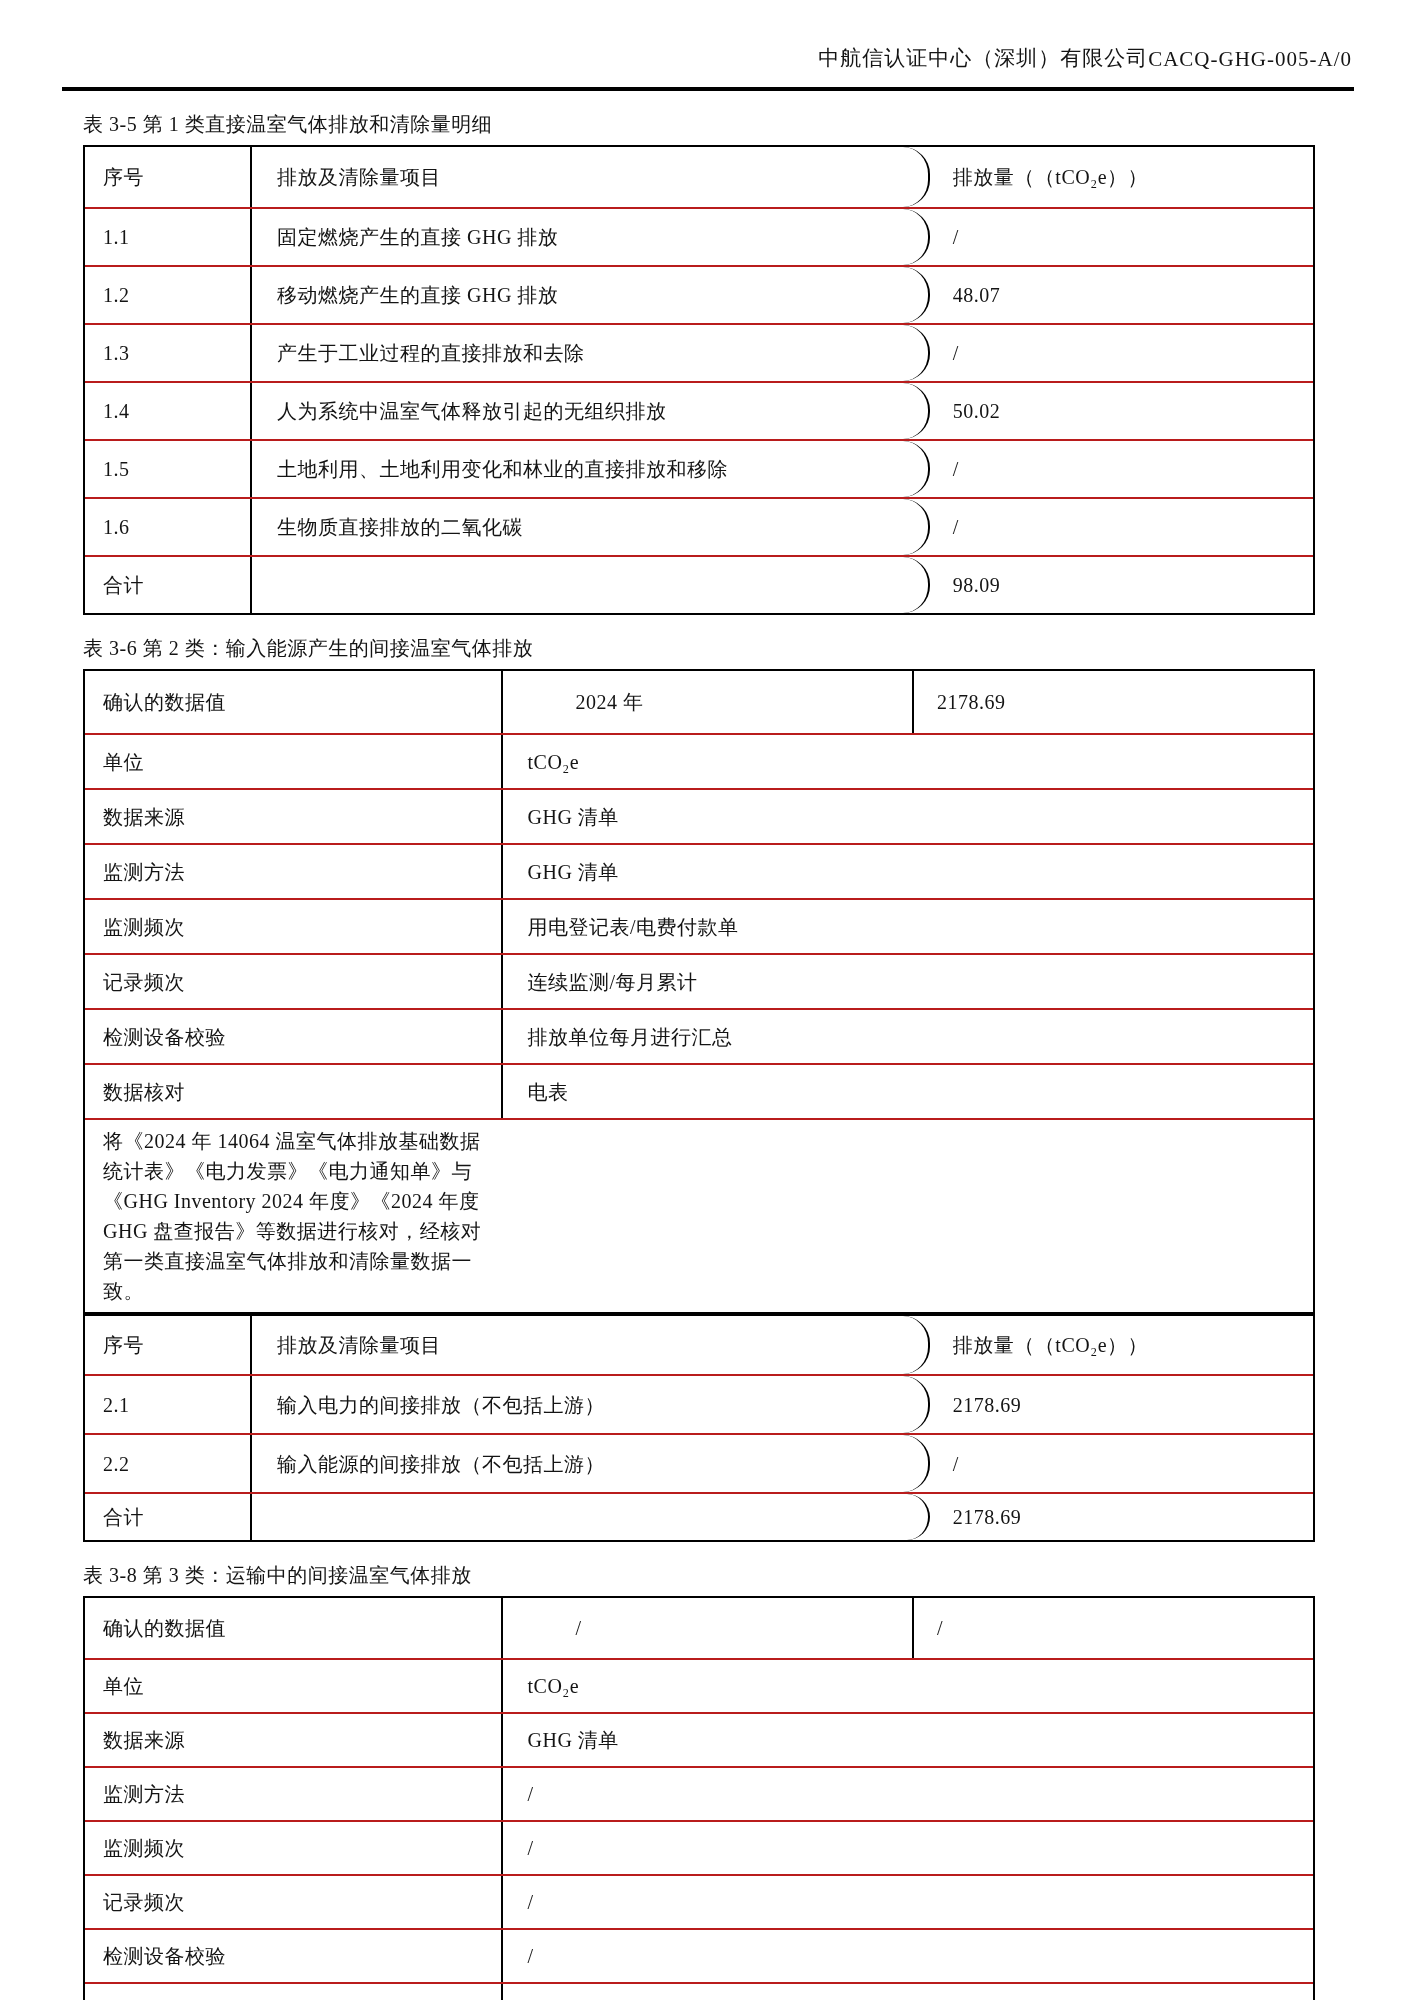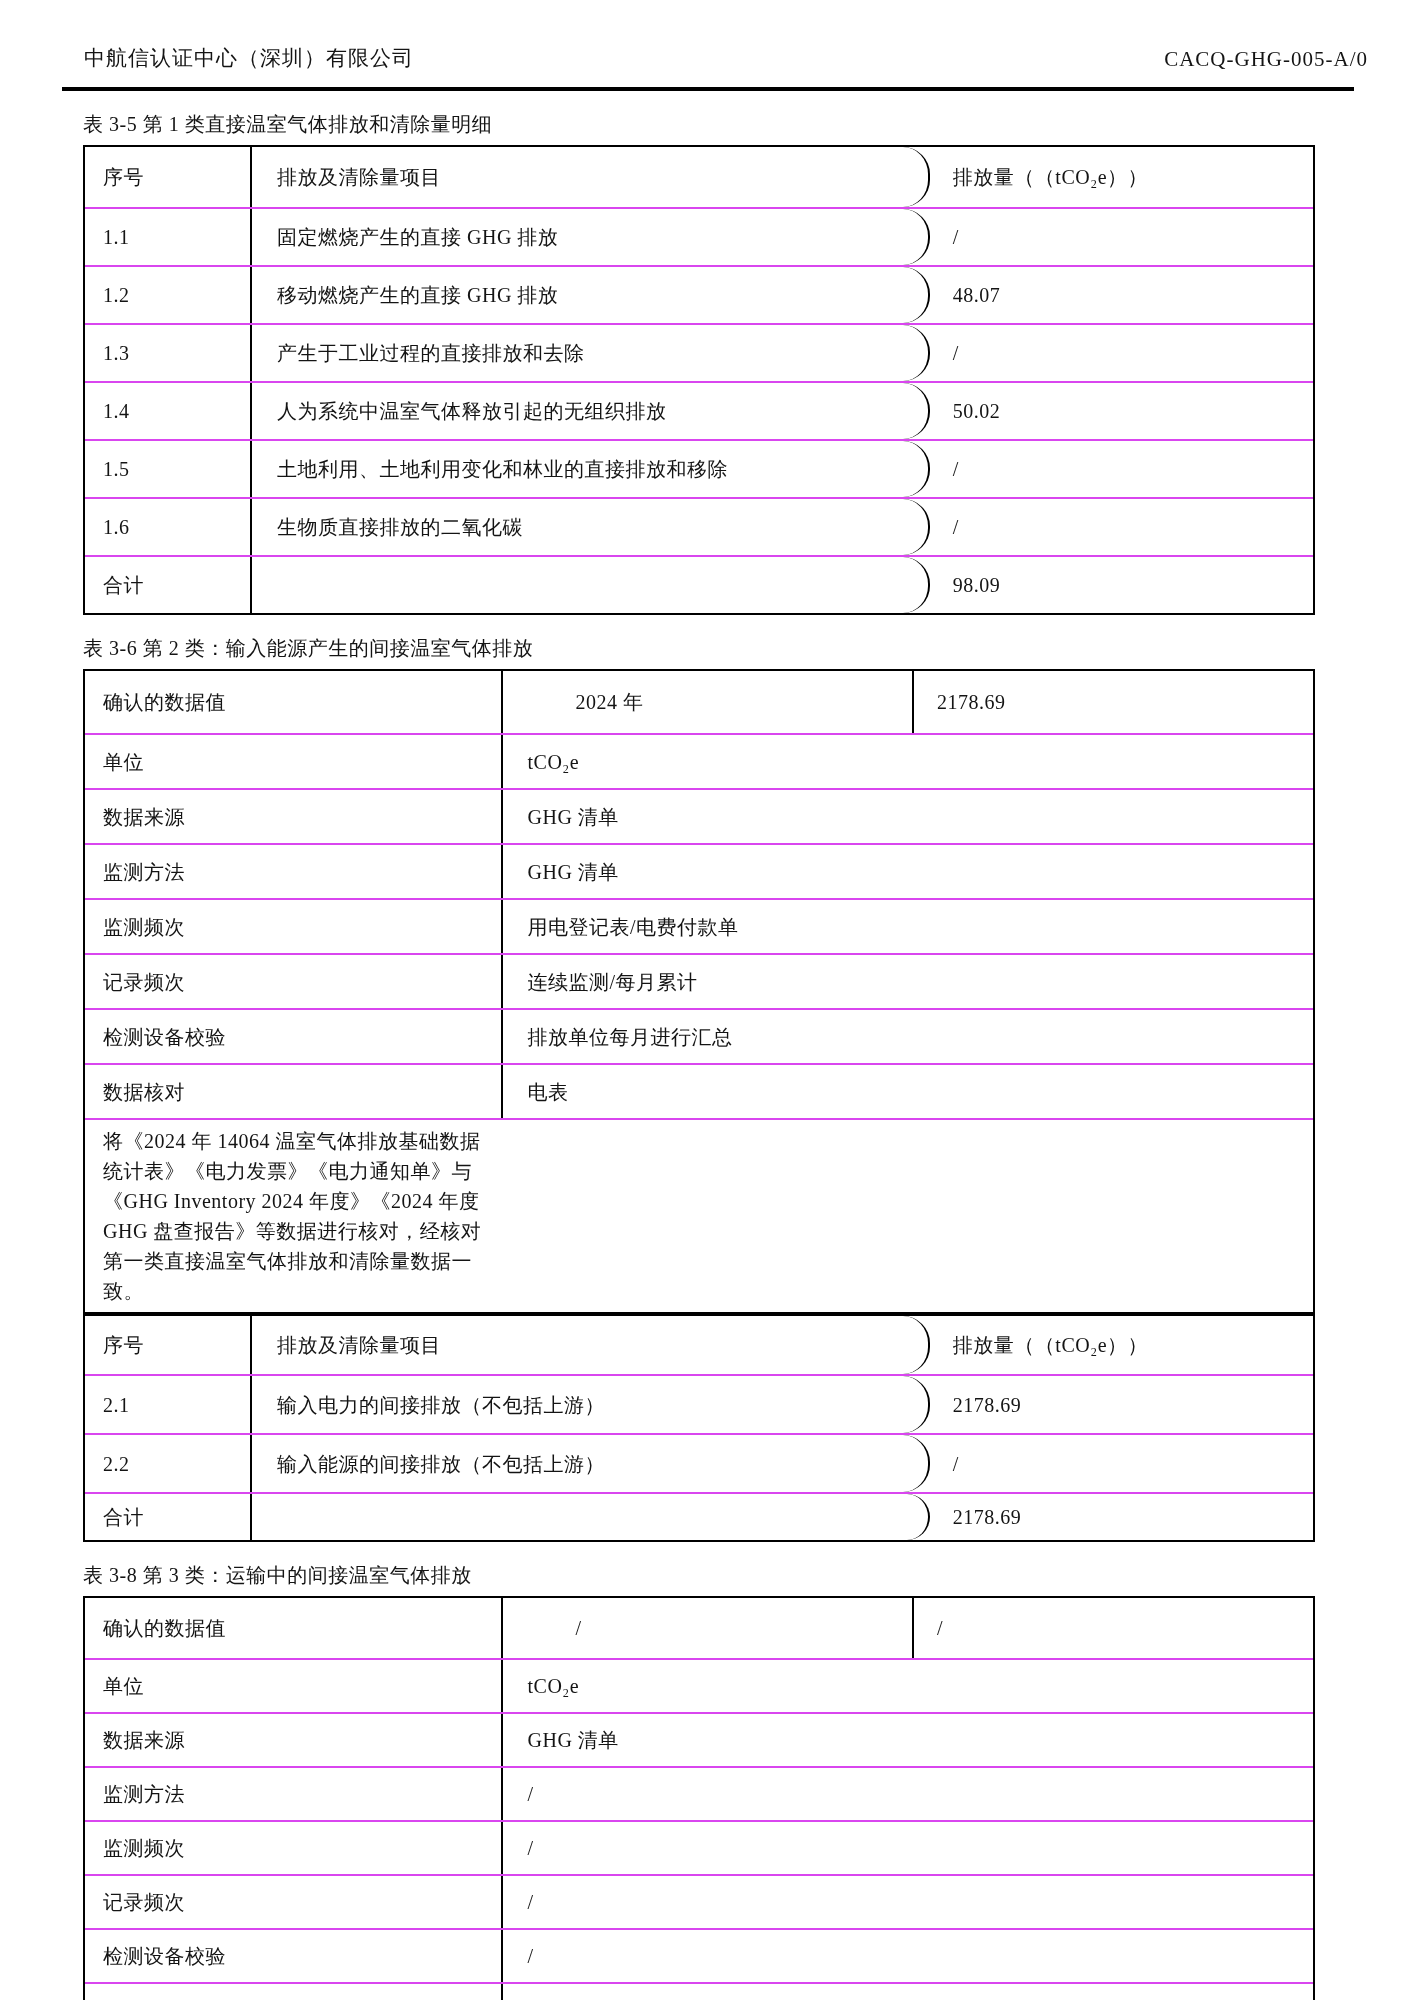--- a/index.html
+++ b/index.html
@@ -3,27 +3,27 @@
 <meta charset="utf-8">
 <style>
   html,body{margin:0;padding:0;}
   body{
     width:1414px;height:2000px;background:#ffffff;color:#141414;
     font-family:"Liberation Serif","DejaVu Serif",serif;
     overflow:hidden;
   }
   .page{position:relative;width:1414px;height:2000px;overflow:hidden;}
   .doc-header{
-    display:flex;justify-content:space-between;align-items:flex-end;
-    padding:44px 46px 0 84px;font-size:21px;letter-spacing:1px;white-space:nowrap;
+    display:flex;justify-content:flex-end;align-items:flex-end;
+    padding:44px 62px 0 84px;font-size:21px;letter-spacing:1px;white-space:nowrap;
   }
   .rule{margin:15px 60px 0 62px;height:4px;background:#000;}
   .tbl-title{margin:20px 84px 7px 83px;font-size:20px;letter-spacing:0.5px;}
   .tbl{margin:0 99px 0 83px;border:2px solid #000;}
-  .row{display:flex;border-bottom:2px solid #d946ef;}
+  .row{display:flex;border-bottom:2px solid #b91c1c;}
   .row:last-child{border-bottom:none;}
   .cell{
     box-sizing:border-box;flex:0 0 auto;display:flex;align-items:center;
     border-right:2px solid #000;padding:6px 10px 6px 18px;
     font-size:20px;line-height:1.5;letter-spacing:0.5px;word-break:break-all;
   }
   .cell:last-child{border-right:none;}
   
   .t-grid .cell:nth-child(1){width:13.6%;}
   .t-grid .cell:nth-child(2){width:55.2%;padding-left:25px;border-radius:27px;}

